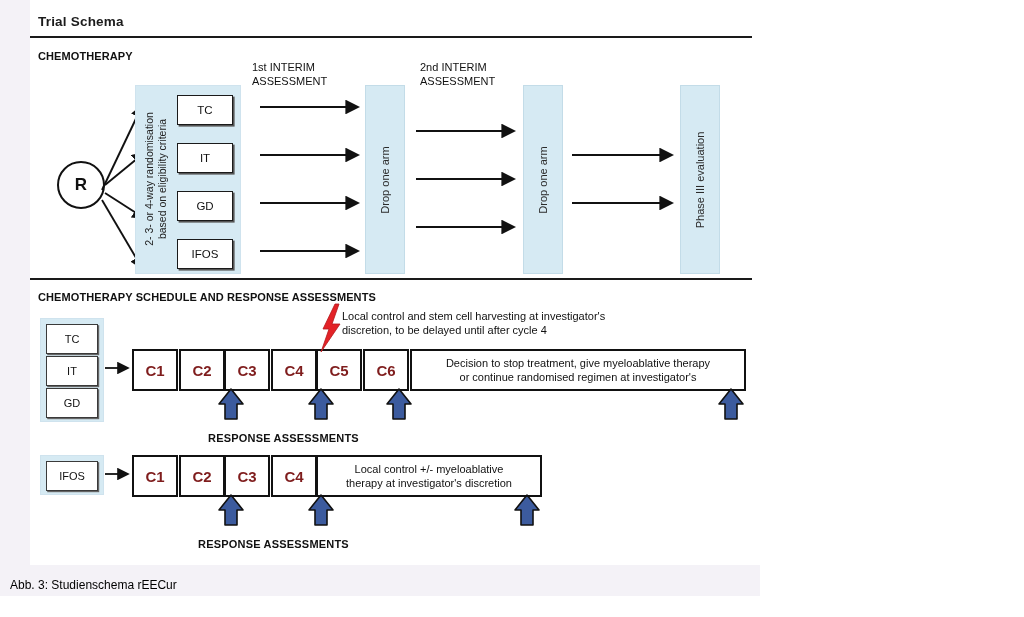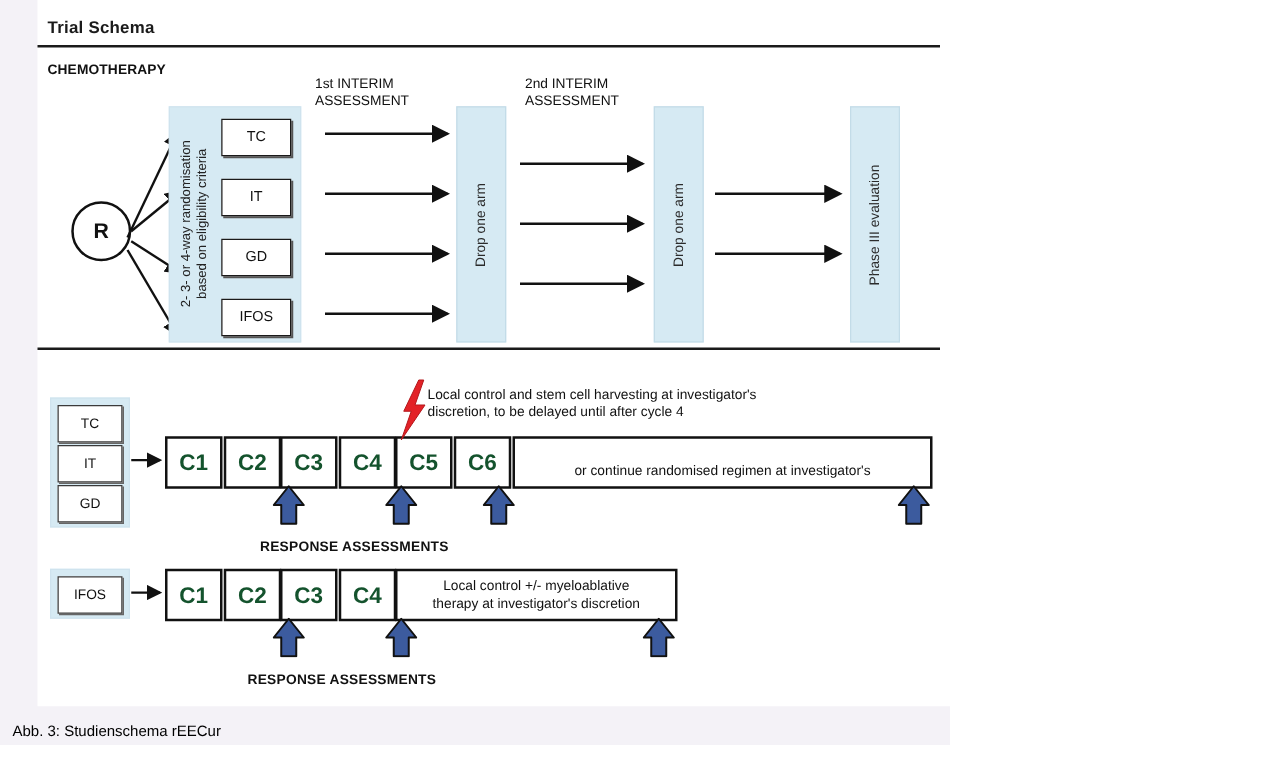--- a/index.html
+++ b/index.html
@@ -56,21 +56,21 @@
     font-size:11.5px;color:#111;
   }
   .plainbox{
     position:absolute;background:#fff;border:1.4px solid #3a3a3a;
     display:flex;align-items:center;justify-content:center;
     font-size:11px;color:#111;
   }
   .cbox{
     position:absolute;background:#fff;border:2.2px solid #111;
     display:flex;align-items:center;justify-content:center;
-    font-size:18px;font-weight:bold;color:#14532d;
+    font-size:15px;font-weight:bold;color:#7f1d1d;
   }
   .textbox{
     position:absolute;background:#fff;border:2.2px solid #111;
     display:flex;align-items:center;justify-content:center;
     font-size:11px;color:#111;text-align:center;line-height:14px;
   }
   .note{
     position:absolute;font-size:11px;color:#111;text-align:left;line-height:14px;
   }
   .arrow-h{position:absolute;}
@@ -177,20 +177,21 @@
       <line x1="2" y1="9" x2="102" y2="9" stroke="#111" stroke-width="2.1" marker-end="url(#ar-c)"></line>
       <line x1="2" y1="57" x2="102" y2="57" stroke="#111" stroke-width="2.1" marker-end="url(#ar-c)"></line>
     </svg>
 
     <div class="bluecol" style="left:650px;top:85px;width:38px;height:187px;">
       <div class="vtext">Phase III evaluation</div>
     </div>
 
     <div class="rule2"></div>
 
+    <div class="sec-label" style="left:8px;top:291px;">CHEMOTHERAPY SCHEDULE AND RESPONSE ASSESSMENTS</div>
 
     <div class="bluepanel" style="left:10px;top:318px;width:62px;height:102px;">
       <div class="plainbox" style="left:5px;top:5px;width:50px;height:28px;box-shadow:1.2px 1.2px 0 #666;">TC</div>
       <div class="plainbox" style="left:5px;top:37px;width:50px;height:28px;box-shadow:1.2px 1.2px 0 #666;">IT</div>
       <div class="plainbox" style="left:5px;top:69px;width:50px;height:28px;box-shadow:1.2px 1.2px 0 #666;">GD</div>
     </div>
 
     <svg class="arrow-h" style="left:74px;top:361px;width:30px;height:14px;" viewBox="0 0 30 14">
       <defs>
         <marker id="ar-d" markerWidth="7" markerHeight="7" refX="6" refY="3.5" orient="auto">
@@ -202,21 +203,21 @@
 
     <div class="cbox" style="left:102px;top:349px;width:42px;height:38px;">C1</div>
     <div class="cbox" style="left:149px;top:349px;width:42px;height:38px;">C2</div>
     <div class="cbox" style="left:194px;top:349px;width:42px;height:38px;">C3</div>
     <div class="cbox" style="left:241px;top:349px;width:42px;height:38px;">C4</div>
     <div class="cbox" style="left:286px;top:349px;width:42px;height:38px;">C5</div>
     <div class="cbox" style="left:333px;top:349px;width:42px;height:38px;">C6</div>
 
     <div class="textbox" style="left:380px;top:349px;width:332px;height:38px;">
       <div>
-        <br>
+        <span>Decision to stop treatment, give myeloablative therapy</span><br>
         <span>or continue randomised regimen at investigator's</span>
       </div>
     </div>
 
     <svg class="bolt" style="left:288px;top:303px;width:26px;height:50px;" viewBox="0 0 26 50">
       <path d="M17,1 L5,26 L11,26 L3,49 L22,21 L14,21 L21,1 Z" fill="#e32227" stroke="#b3181c" stroke-width="0.8" stroke-linejoin="round"></path>
     </svg>
 
     <div class="note" style="left:312px;top:309px;width:330px;">
       <span>Local control and stem cell harvesting at investigator's</span><br>

